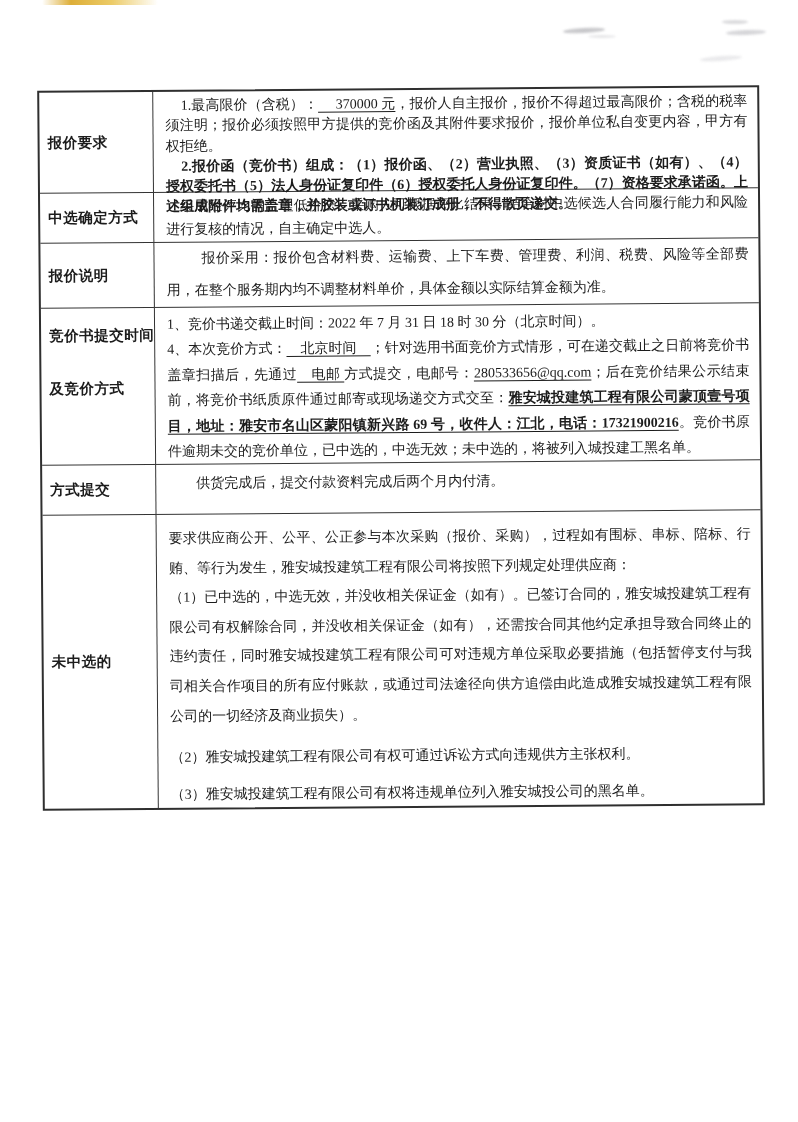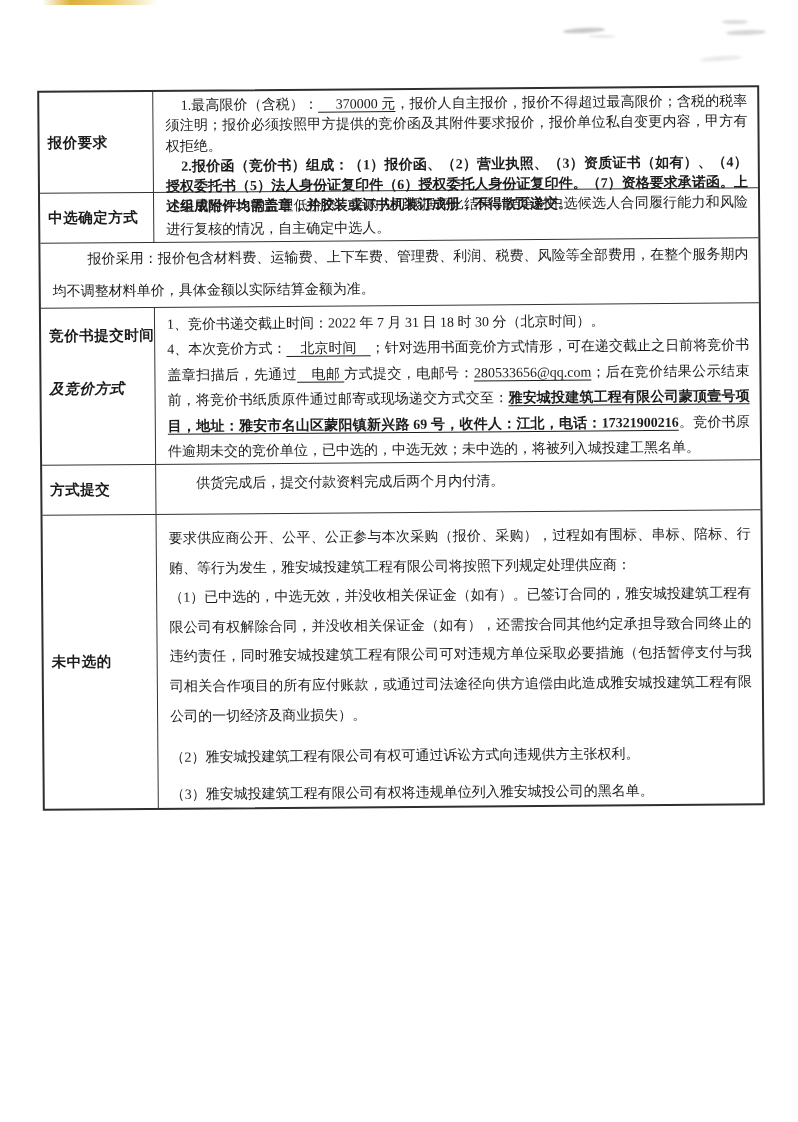--- a/index.html
+++ b/index.html
@@ -42,21 +42,21 @@
   .con p{margin:0;}
   .u{text-decoration:underline;text-underline-offset:3px;}
   .b{font-weight:bold;}
   
   .r1{height:101px;} .r1 .con{line-height:20.3px;justify-content:flex-start;padding-top:4px;}
   .r1 .p-indent{text-indent:1.1em;}
   .r2{height:50px;}  .r2 .con{line-height:23px;} .r2 .p-indent{text-indent:1em;}
   .r3{height:65px;}  .r3 .con{line-height:32px;} .r3 .p-indent{text-indent:2.5em;}
   .r4{height:157px;} .r4 .con{line-height:25.4px;justify-content:flex-start;padding-top:4px;}
   .r4 .lab{justify-content:flex-start;padding-top:16px;line-height:22px;}
-  .r4 .lab .lab-line2{margin-top:31px;font-style:italic;}
+  .r4 .lab .lab-line2{margin-top:31px;}
   .r5{height:50px;}  .r5 .con{justify-content:flex-start;padding-top:8px;line-height:22px;}
   .r5 .p-indent{text-indent:2em;}
   .r6{height:293px;} .r6 .con{line-height:29.6px;justify-content:flex-start;padding-top:9px;}
   .r6 .p3{margin-top:12px;} .r6 .p4{margin-top:7px;}
   
   .footer{
     position:absolute;left:0;right:14px;top:1049px;text-align:center;
     font-size:13px;font-weight:600;letter-spacing:5px;color:#222;
   }
 </style>
@@ -87,20 +87,23 @@
     <div class="trow r2">
       <div class="lab">
         <span>中选确定方式</span>
       </div>
       <div class="con">
         <p class="p-indent"><span>采用经评比的合理低价法。采购人可根据评比结果，结合对中选候选人合同履行能力和风险进行复核的情况，自主确定中选人。</span></p>
       </div>
     </div>
 
     <div class="trow r3">
+      <div class="lab">
+        <span>报价说明</span>
+      </div>
       <div class="con">
         <p class="p-indent"><span>报价采用：报价包含材料费、运输费、上下车费、管理费、利润、税费、风险等全部费用，在整个服务期内均不调整材料单价，具体金额以实际结算金额为准。</span></p>
       </div>
     </div>
 
     <div class="trow r4">
       <div class="lab">
         <span class="lab-line1">竞价书提交时间</span>
         <span class="lab-line2">及竞价方式</span>
       </div>

